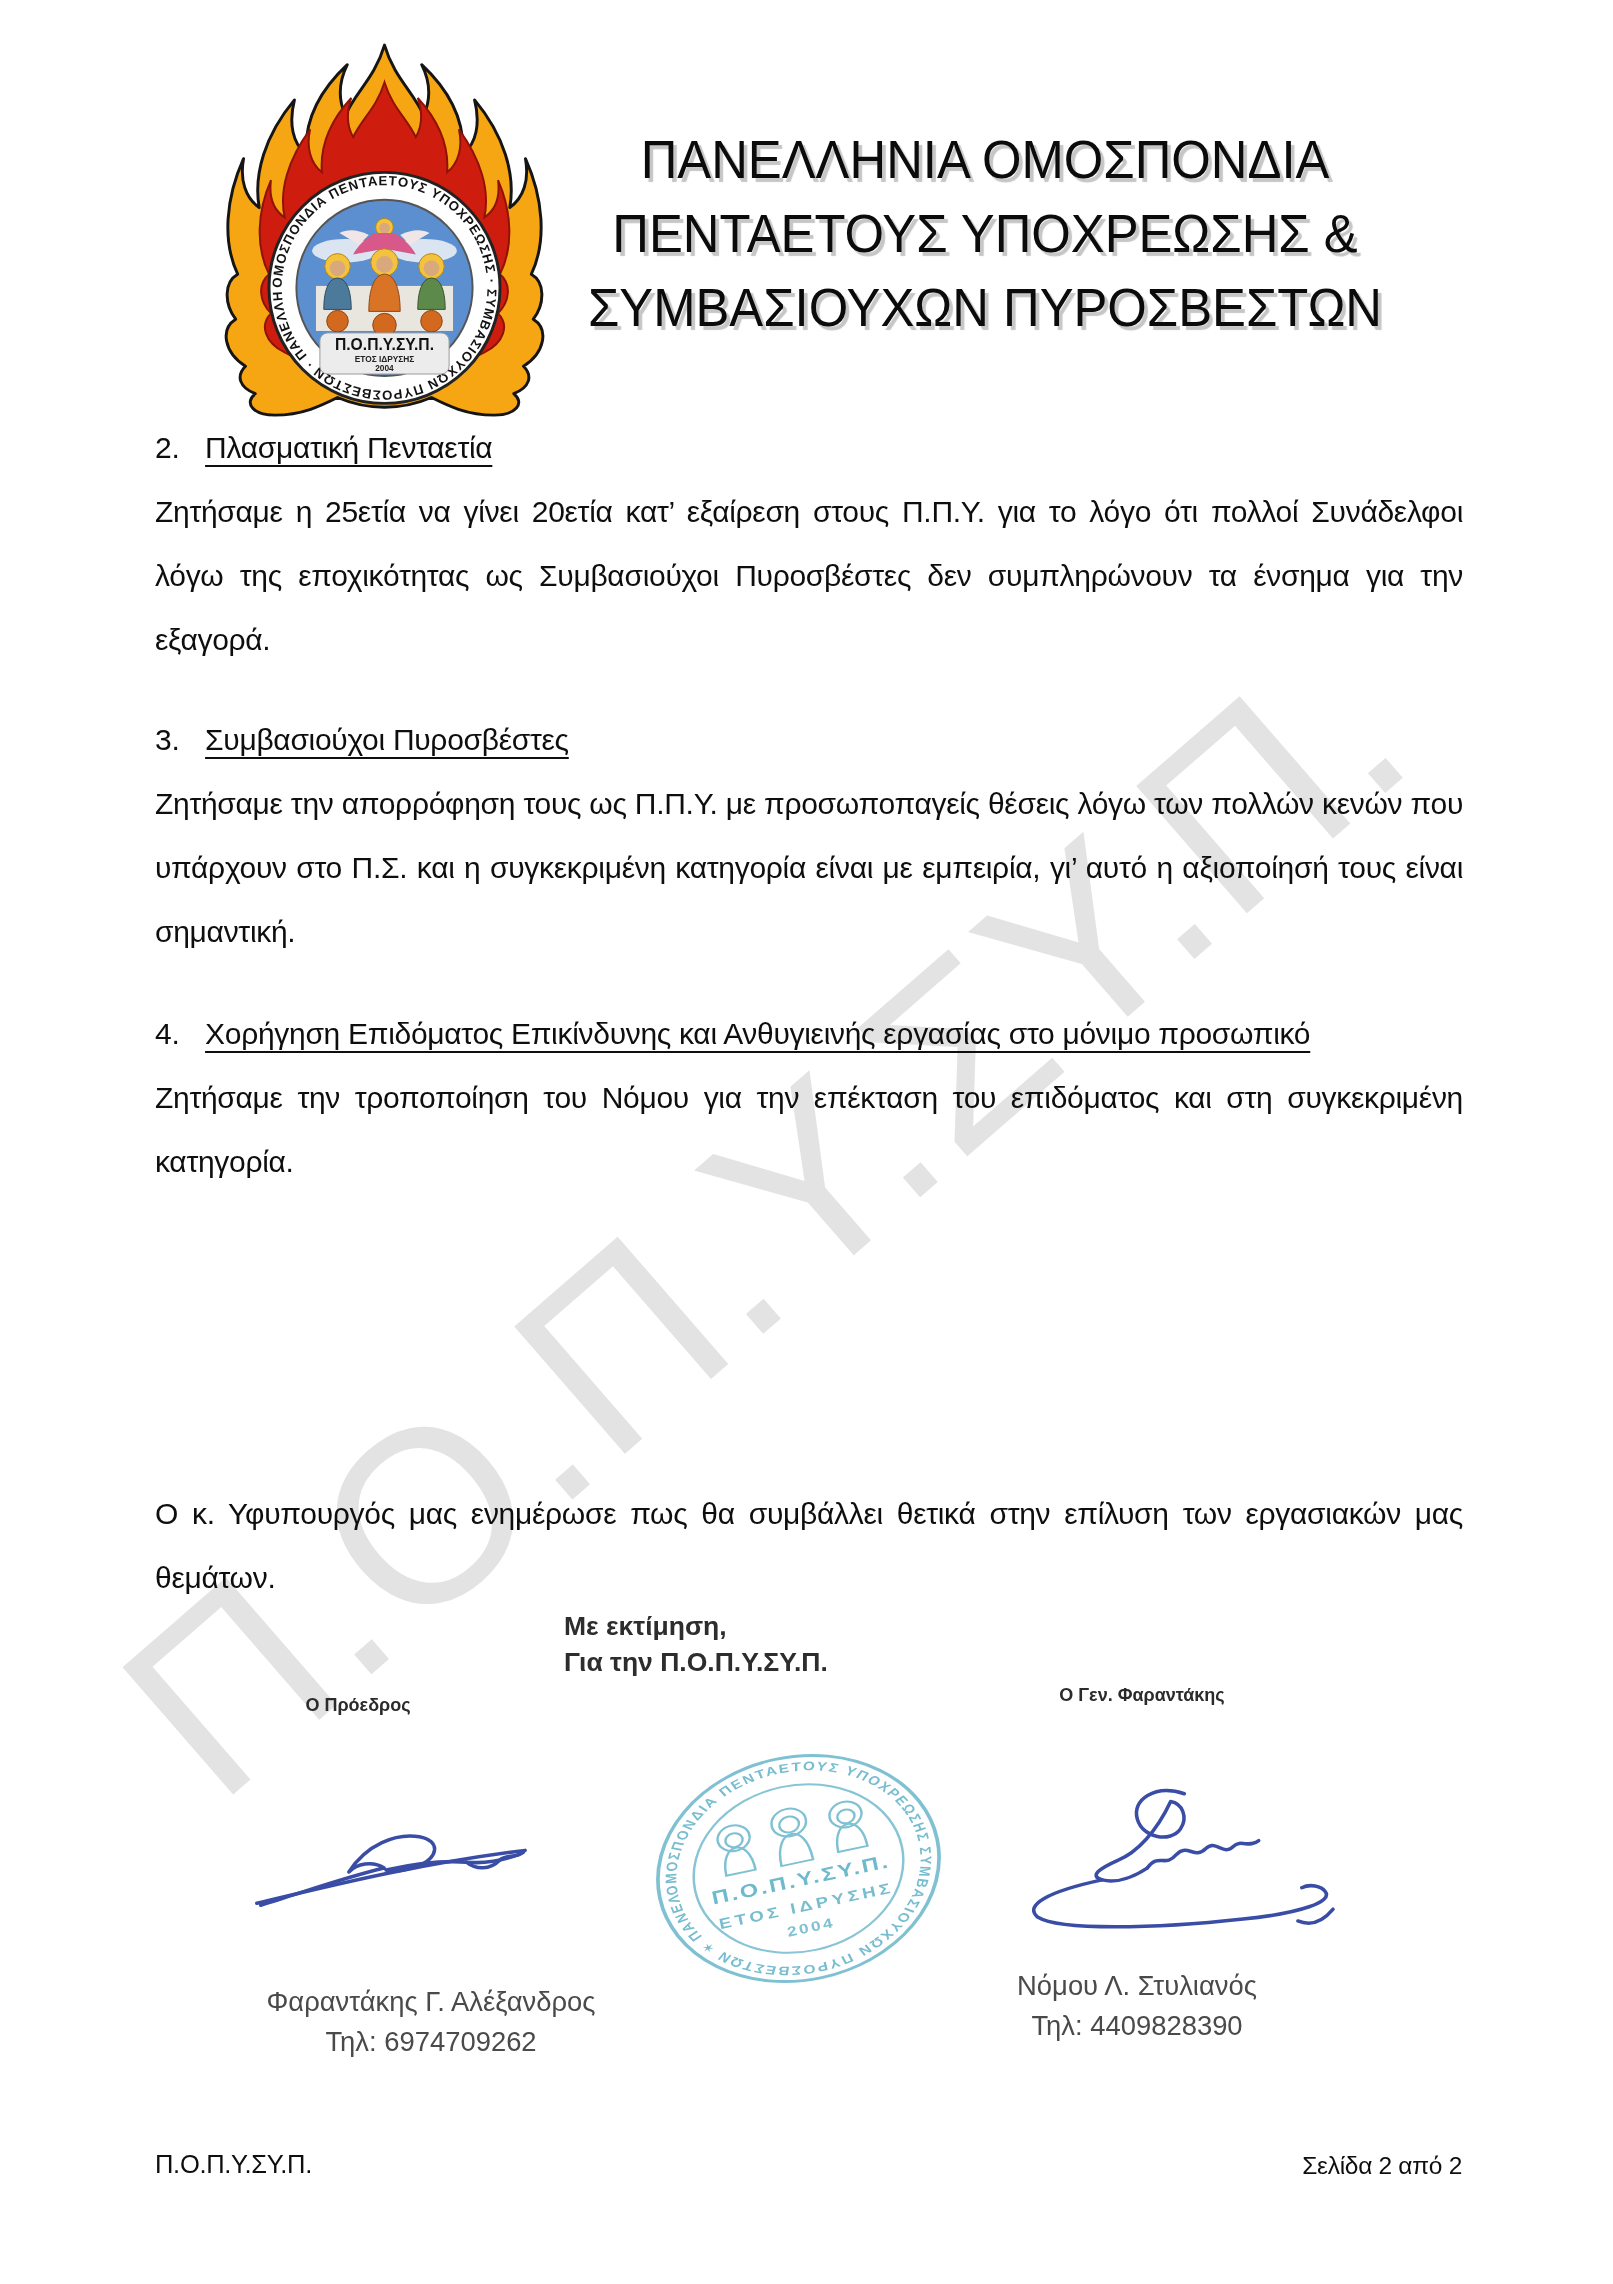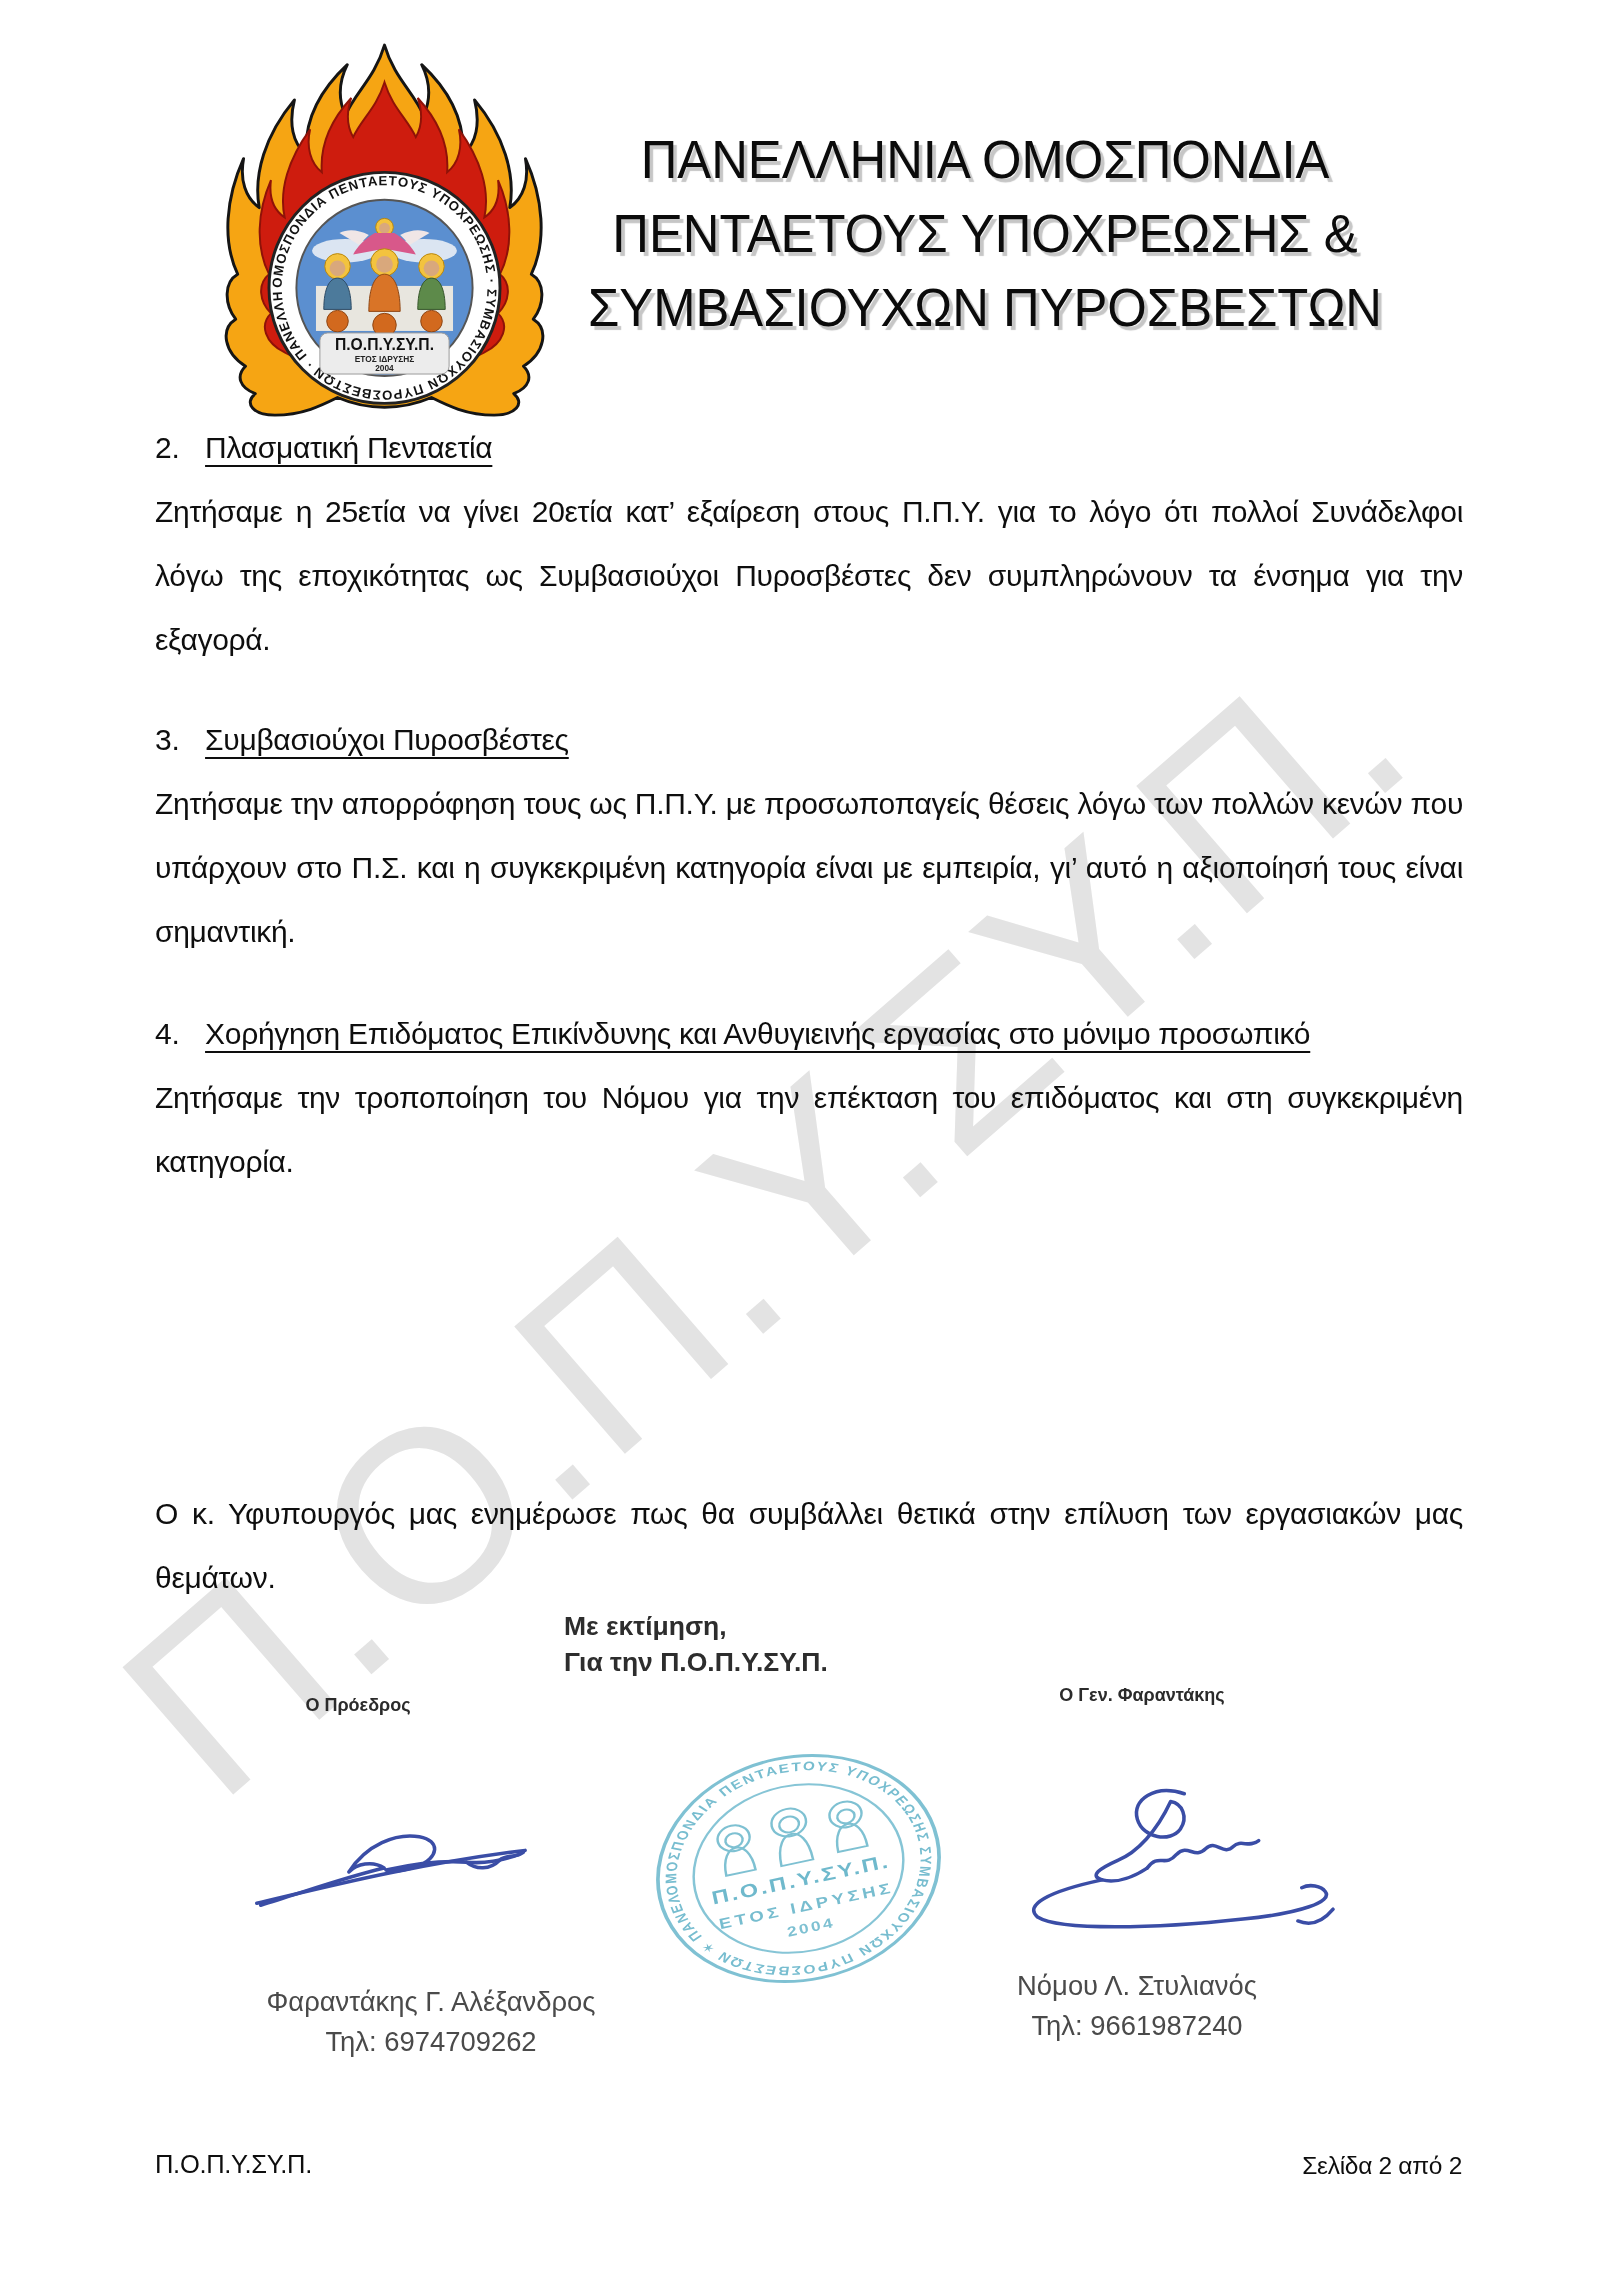--- a/index.html
+++ b/index.html
@@ -237,20 +237,20 @@
       <path d="M296,142 C310,148 322,142 332,130"></path>
     </g>
   </svg>
 
   <div class="sig-block sig-left-text">
     <div>Φαραντάκης Γ. Αλέξανδρος</div>
     <div>Τηλ: 6974709262</div>
   </div>
   <div class="sig-block sig-right-text">
     <div>Νόμου Λ. Στυλιανός</div>
-    <div>Τηλ: 9661987240</div>
+    <div>Τηλ: 4409828390</div>
   </div>
 
   <div class="footer-left">Π.Ο.Π.Υ.ΣΥ.Π.</div>
   <div class="footer-right">Σελίδα 2 από 2</div>
 
 </div>
 
 
 </body></html>

